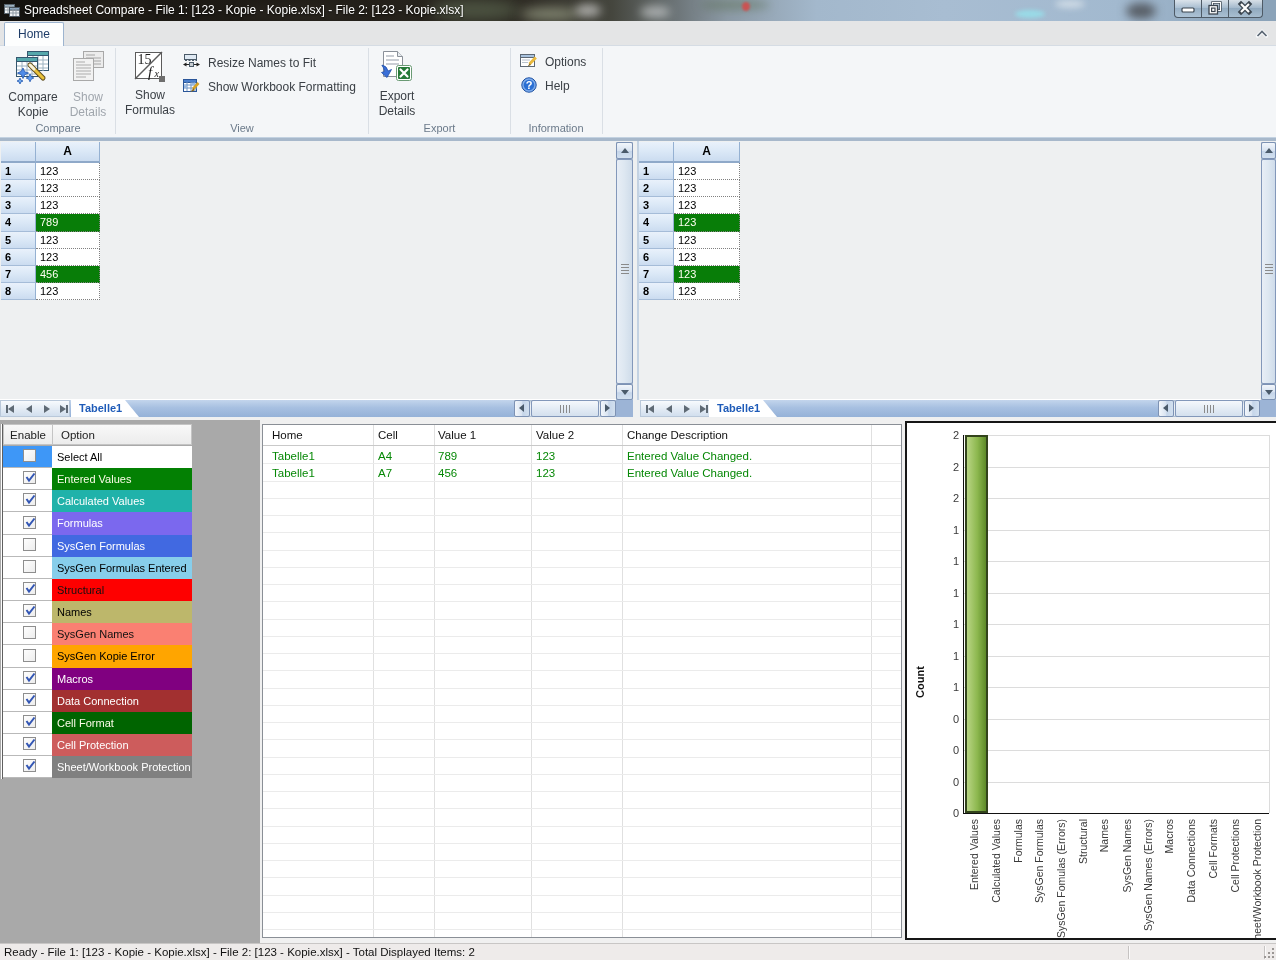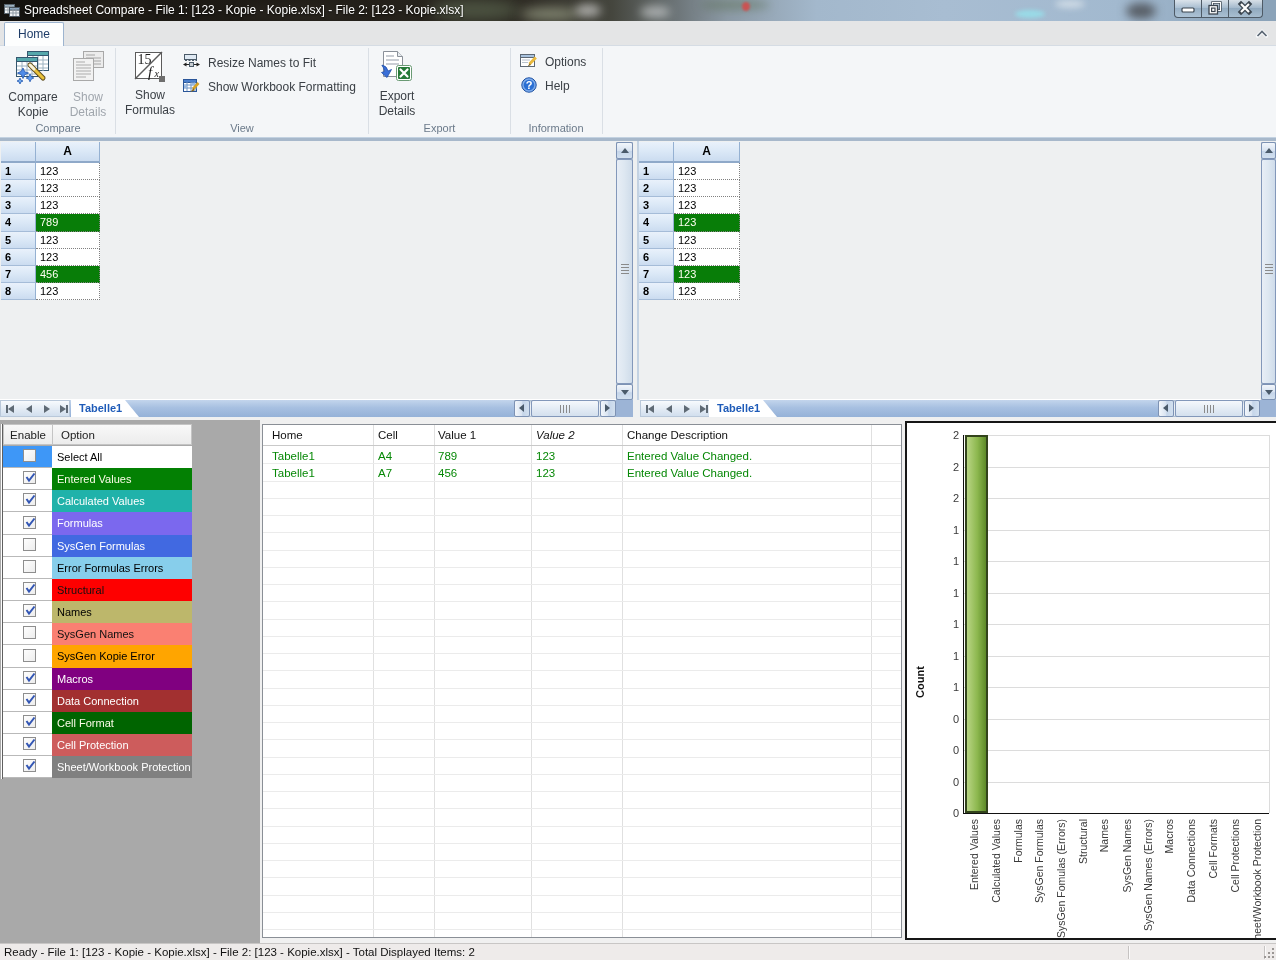--- a/index.html
+++ b/index.html
@@ -367,21 +367,21 @@
       </div>
     </div>
     <div class="optrow-opt" style="left: 52px; top: 92px; width: 140px; height: 23px; line-height: 23px; background: rgb(123, 104, 238); color: rgb(255, 255, 255);">Formulas</div>
     <div class="optrow-en" style="left: 3px; top: 115px; width: 49px; height: 22px;">
       <div class="cb" style="left: 20px; top: 3px;"></div>
     </div>
     <div class="optrow-opt" style="left: 52px; top: 115px; width: 140px; height: 22px; line-height: 22px; background: rgb(65, 105, 225); color: rgb(255, 255, 255);">SysGen Formulas</div>
     <div class="optrow-en" style="left: 3px; top: 137px; width: 49px; height: 22px;">
       <div class="cb" style="left: 20px; top: 3px;"></div>
     </div>
-    <div class="optrow-opt" style="left: 52px; top: 137px; width: 140px; height: 22px; line-height: 22px; background: rgb(135, 206, 235); color: rgb(0, 0, 0);">Error Formulas Errors</div>
+    <div class="optrow-opt" style="left: 52px; top: 137px; width: 140px; height: 22px; line-height: 22px; background: rgb(135, 206, 235); color: rgb(0, 0, 0);">SysGen Formulas Entered</div>
     <div class="optrow-en" style="left: 3px; top: 159px; width: 49px; height: 22px;">
       <div class="cb" style="left: 20px; top: 3px;">
         <svg width="13" height="13" viewBox="0 0 13 13">
           <path d="M2.5 6 L5 9.5 L10.5 2.5" fill="none" stroke="#3356b4" stroke-width="2"></path>
         </svg>
       </div>
     </div>
     <div class="optrow-opt" style="left: 52px; top: 159px; width: 140px; height: 22px; line-height: 22px; background: rgb(254, 0, 0); color: rgb(17, 17, 17);">Structural</div>
     <div class="optrow-en" style="left: 3px; top: 181px; width: 49px; height: 22px;">
       <div class="cb" style="left: 20px; top: 3px;">
@@ -442,21 +442,21 @@
   </div>
 <div class="abs" id="results">
     <div class="rcol" style="left: 110px;"></div>
     <div class="rcol" style="left: 171px;"></div>
     <div class="rcol" style="left: 268px;"></div>
     <div class="rcol" style="left: 359px;"></div>
     <div class="rcol" style="left: 608px;"></div>
     <div class="rhdr" style="left: 9px;">Home</div>
     <div class="rhdr" style="left: 115px;">Cell</div>
     <div class="rhdr" style="left: 175px;">Value 1</div>
-    <div class="rhdr" style="left: 273px; font-style: italic;">Value 2</div>
+    <div class="rhdr" style="left: 273px;">Value 2</div>
     <div class="rhdr" style="left: 364px;">Change Description</div>
     <div class="rhline" style="top: 20px; background: rgb(201, 201, 201);"></div>
     <div class="rcell" style="left: 9px; top: 23px;">Tabelle1</div>
     <div class="rcell" style="left: 115px; top: 23px;">A4</div>
     <div class="rcell" style="left: 175px; top: 23px;">789</div>
     <div class="rcell" style="left: 273px; top: 23px;">123</div>
     <div class="rcell" style="left: 364px; top: 23px;">Entered Value Changed.</div>
     <div class="rcell" style="left: 9px; top: 40px;">Tabelle1</div>
     <div class="rcell" style="left: 115px; top: 40px;">A7</div>
     <div class="rcell" style="left: 175px; top: 40px;">456</div>

